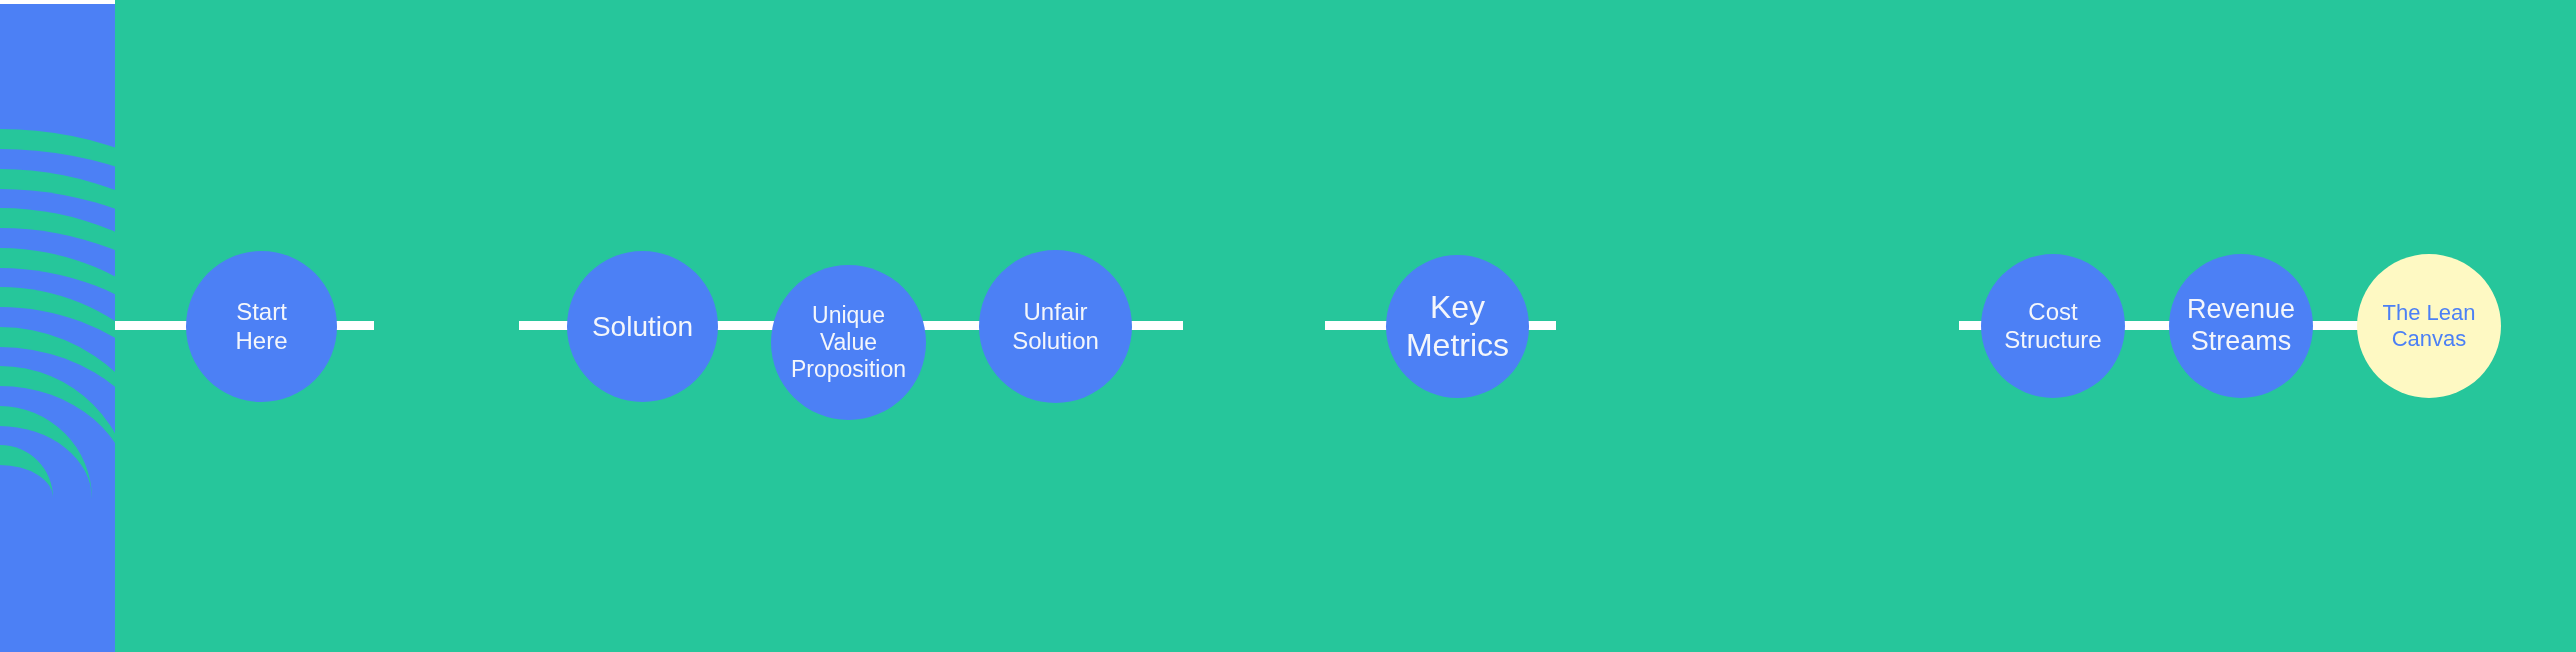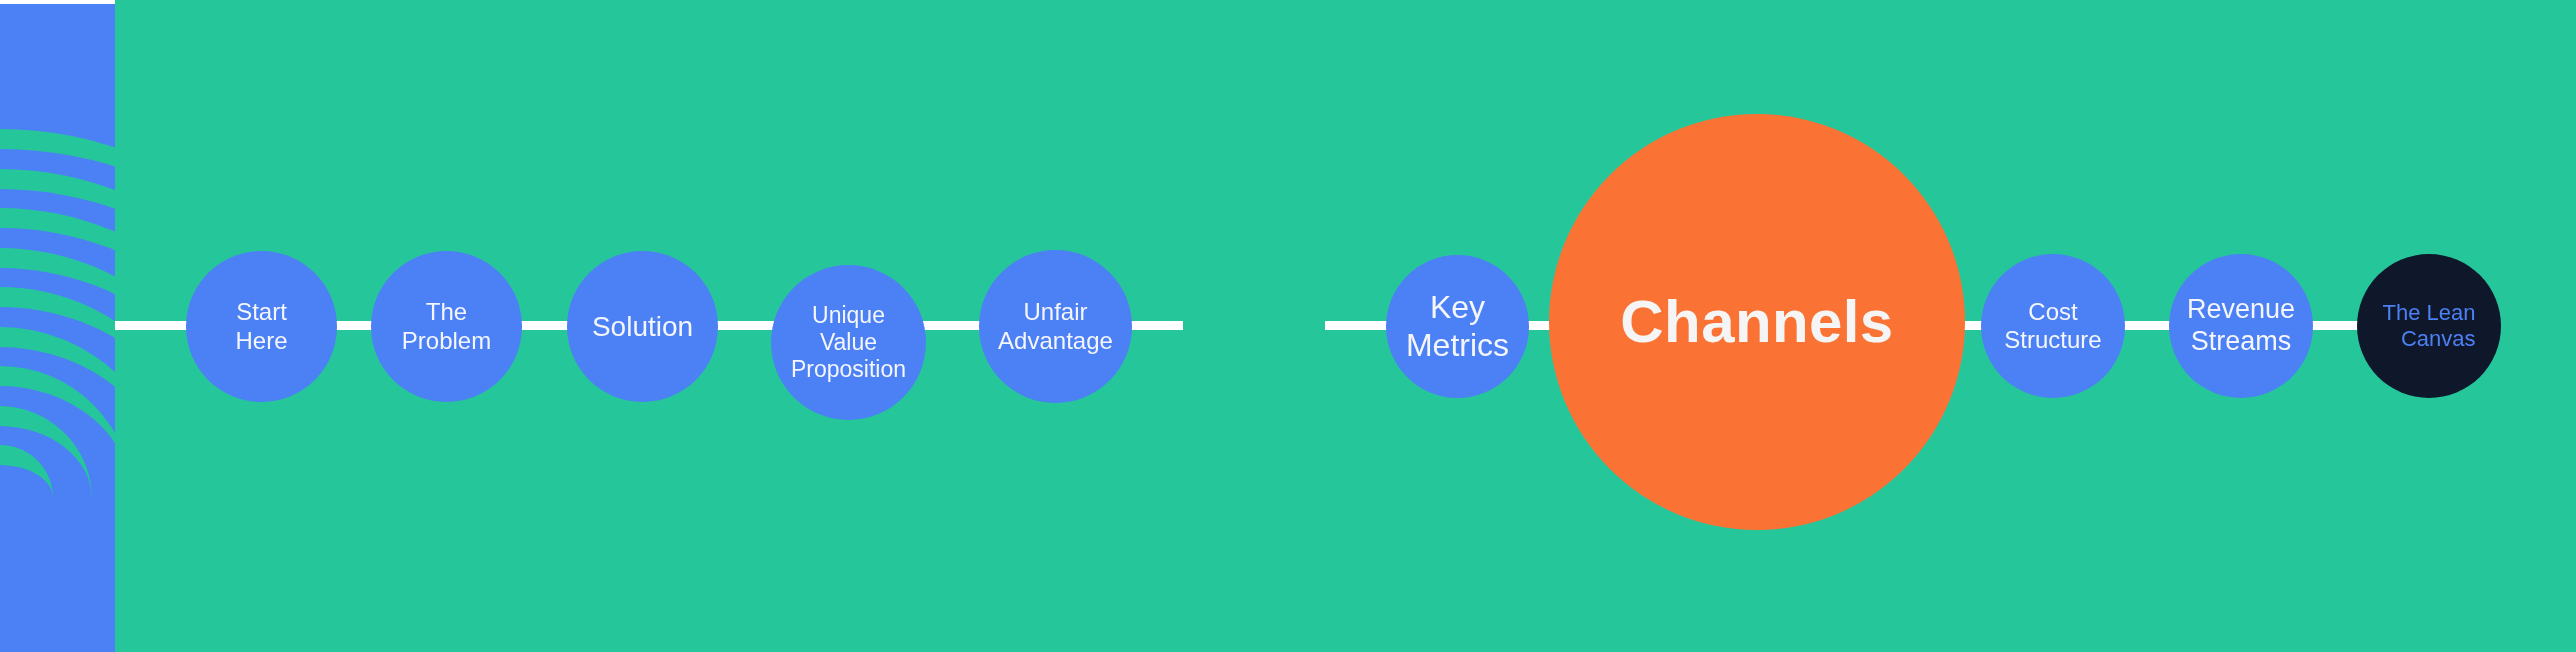--- a/index.html
+++ b/index.html
@@ -79,23 +79,22 @@
     background: #4C80F5;
     color: #f4f6fb;
   }
   .node-orange {
     background: #FA7335;
     color: #f5f5f5;
     font-weight: 800;
     letter-spacing: 0.4px;
   }
   .node-white {
-    background: #0f172a;
+    background: #fef9c3;
     color: #4C80F5;
-    text-align: right;
   }
   .node-label {
     display: block;
     padding: 0 5.2px;
     white-space: pre-line;
   }
 </style>
 </head>
 <body>
 
@@ -125,42 +124,35 @@
       <div class="connector" style="left: 1128px; width: 55px;"></div>
       <div class="connector" style="left: 1325px; width: 64px;"></div>
       <div class="connector" style="left: 1527px; width: 29px;"></div>
       <div class="connector" style="left: 1959px; width: 26px;"></div>
       <div class="connector" style="left: 2122px; width: 50px;"></div>
       <div class="connector" style="left: 2310px; width: 50px;"></div>
       <div class="node node-blue" style="width: 151px; height: 151px; left: 186px; top: 251px; font-size: 24px;">
         <span class="node-label">Start
 Here</span>
       </div>
-      <div class="node node-blue" style="width: 151px; height: 151px; left: 371px; top: 251px; font-size: 24px;">
-        <span class="node-label">The
-Problem</span>
-      </div>
       <div class="node node-blue" style="width: 151px; height: 151px; left: 567px; top: 251px; font-size: 28px;">
         <span class="node-label">Solution</span>
       </div>
       <div class="node node-blue" style="width: 155px; height: 155px; left: 771px; top: 265px; font-size: 23px;">
         <span class="node-label">Unique
 Value
 Proposition</span>
       </div>
       <div class="node node-blue" style="width: 153px; height: 153px; left: 979px; top: 250px; font-size: 24px;">
         <span class="node-label">Unfair
-Advantage</span>
+Solution</span>
       </div>
       <div class="node node-blue" style="width: 143px; height: 143px; left: 1386px; top: 255px; font-size: 32px;">
         <span class="node-label">Key
 Metrics</span>
-      </div>
-      <div class="node node-orange" style="width: 416px; height: 416px; left: 1549px; top: 114px; font-size: 60px;">
-        <span class="node-label">Channels</span>
       </div>
       <div class="node node-blue" style="width: 144px; height: 144px; left: 1981px; top: 254px; font-size: 24px;">
         <span class="node-label">Cost
 Structure</span>
       </div>
       <div class="node node-blue" style="width: 144px; height: 144px; left: 2169px; top: 254px; font-size: 27px;">
         <span class="node-label">Revenue
 Streams</span>
       </div>
       <div class="node node-white" style="width: 144px; height: 144px; left: 2357px; top: 254px; font-size: 22px;">

